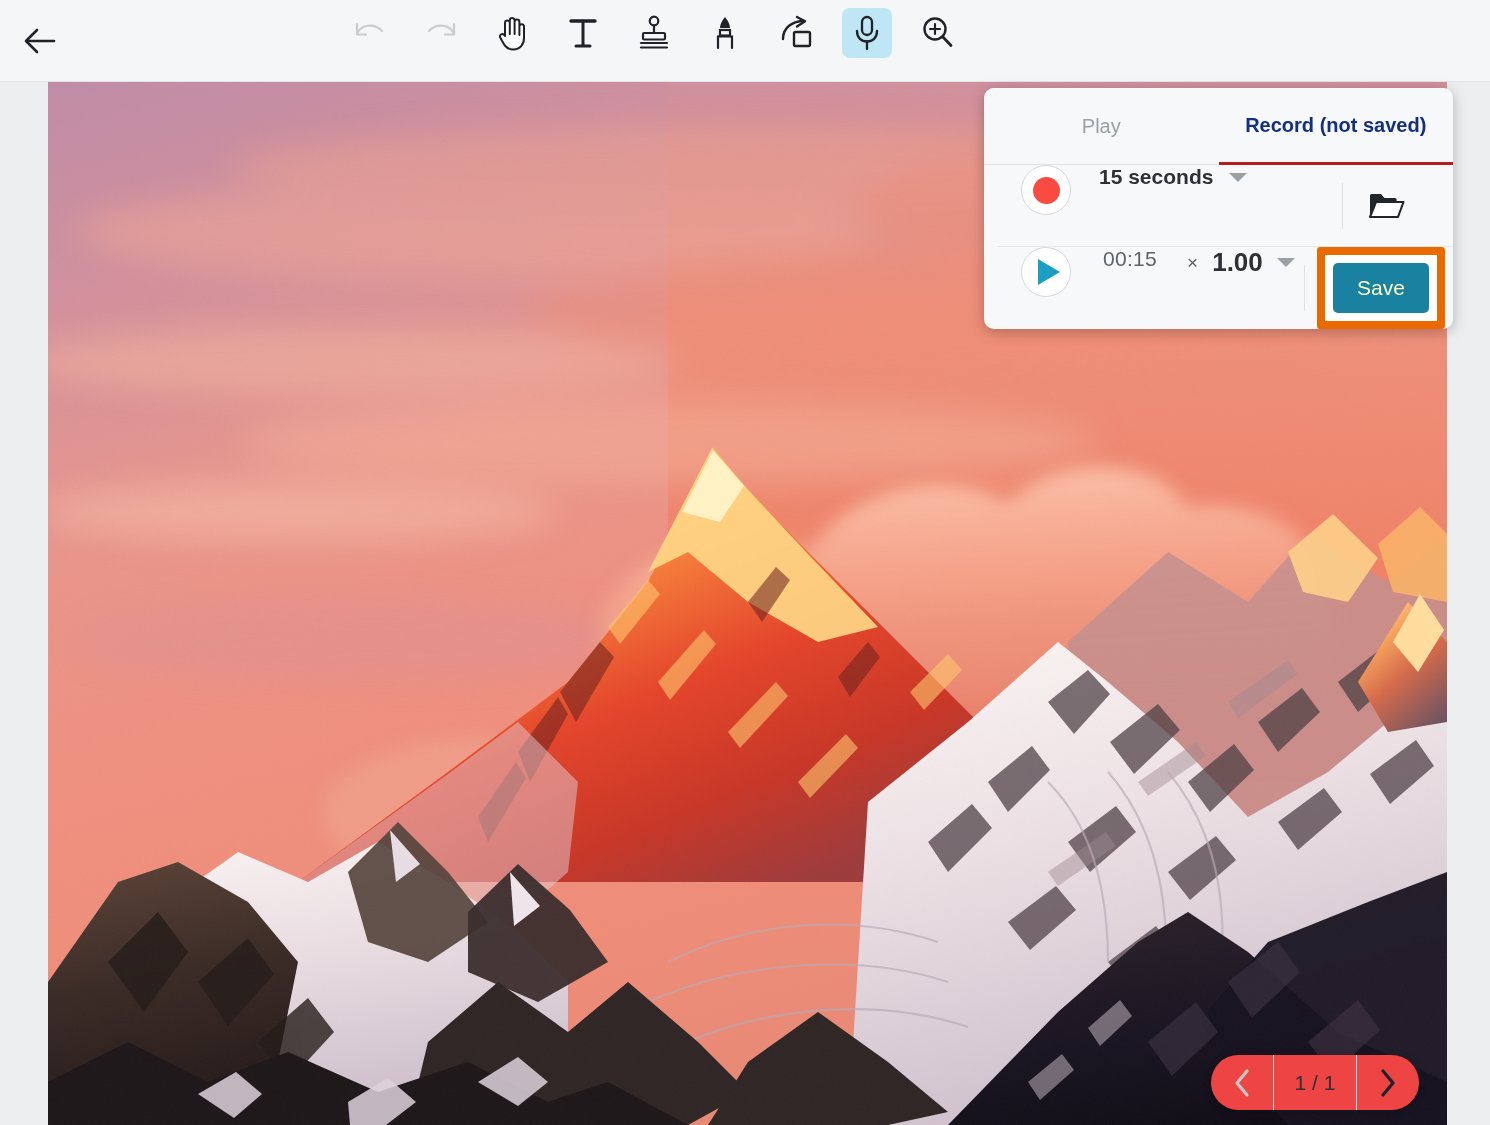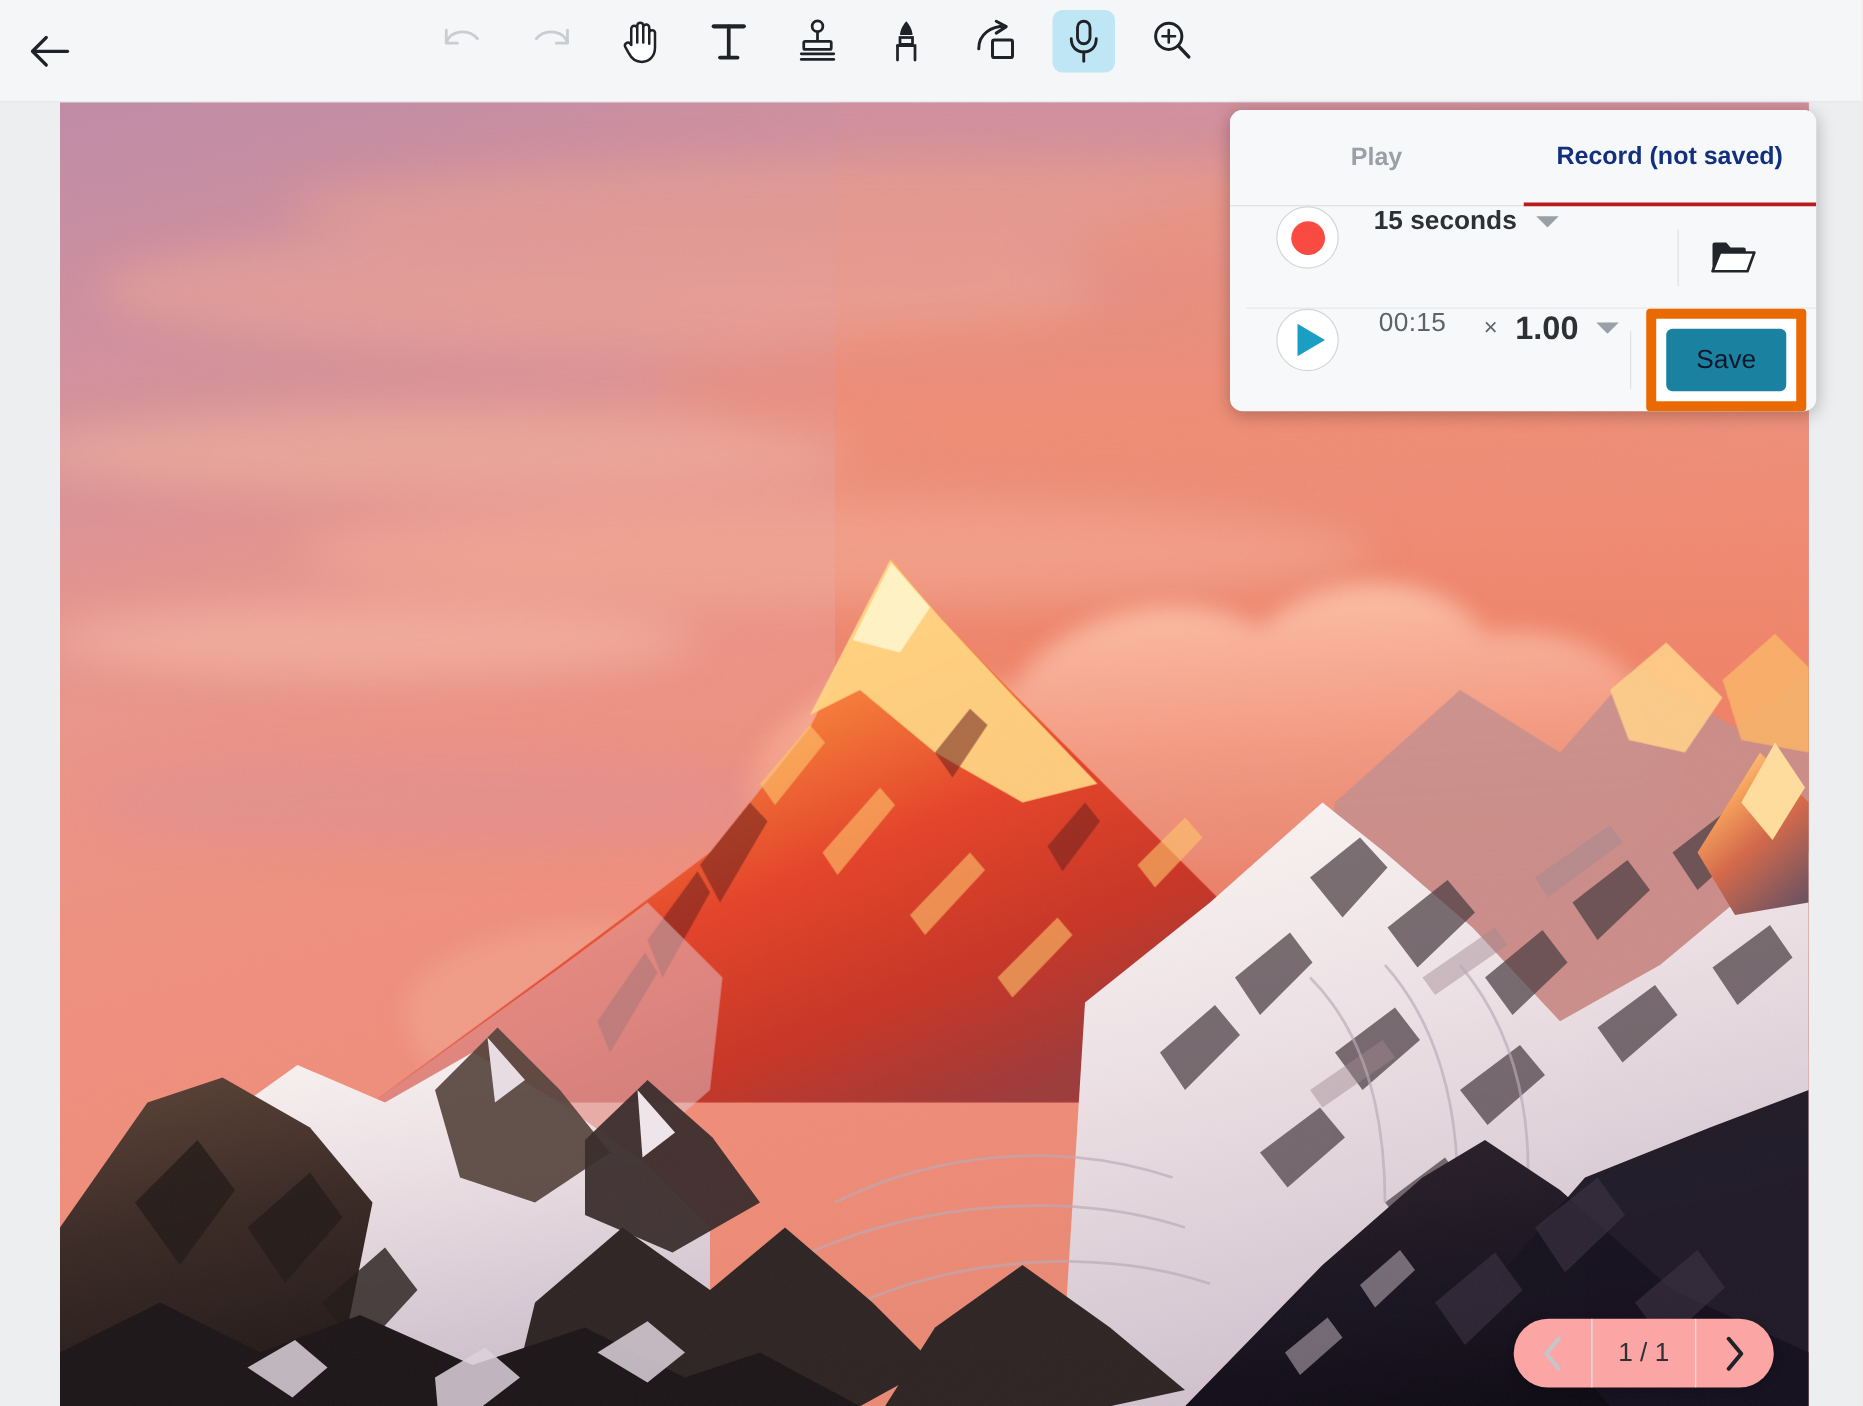--- a/index.html
+++ b/index.html
@@ -89,21 +89,21 @@
     display: flex;
     align-items: center;
     justify-content: center;
     text-align: center;
     font-size: 20px;
     cursor: pointer;
     box-sizing: border-box;
     padding: 0 8px;
     line-height: 1.35;
   }
-  .tab.inactive { color: #9aa0a6; font-weight: 700; }
+  .tab.inactive { color: #9aa0a6; font-weight: 400; }
   .tab.active {
     color: #13307f;
     font-weight: 700;
     border-bottom: 3px solid #b91c1c;
     margin-bottom: -1px;
   }
   .row {
     display: flex;
     align-items: flex-start;
     height: 82px;
@@ -189,34 +189,34 @@
     padding: 8px;
     background: #ffffff;
     border: 8px solid #ea6a00;
     border-radius: 3px;
     box-sizing: border-box;
   }
   .save-btn {
     width: 96px; height: 50px;
     background: #1a82a0;
     border-radius: 5px;
-    color: #0f172a;
+    color: #fef9c3;
     font-size: 21px;
     display: flex; align-items: center; justify-content: center;
     cursor: pointer;
     box-shadow: 0 0 3px rgba(255,255,255,0.9);
   }
 
   
   .pager {
     position: absolute;
     left: 1211px; top: 1055px;
     width: 208px;
     height: 55px;
-    background: #fca5a5;
+    background: #ef4444;
     border-radius: 28px;
     display: flex;
     align-items: center;
     box-shadow: 0 2px 8px rgba(0,0,0,0.22);
     overflow: hidden;
   }
   .pager-btn {
     flex: 0 0 62px;
     height: 100%;
     display: flex; align-items: center; justify-content: center;

